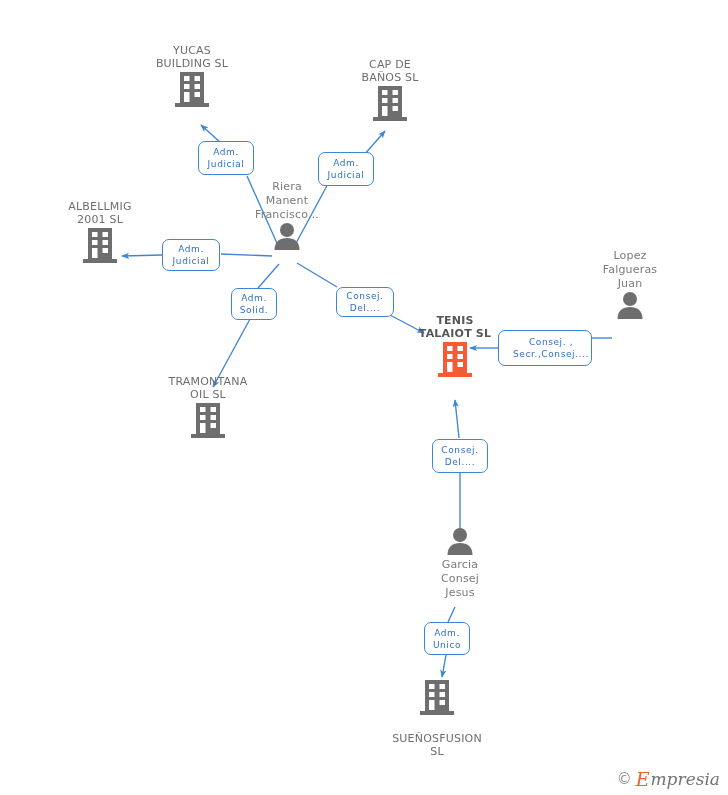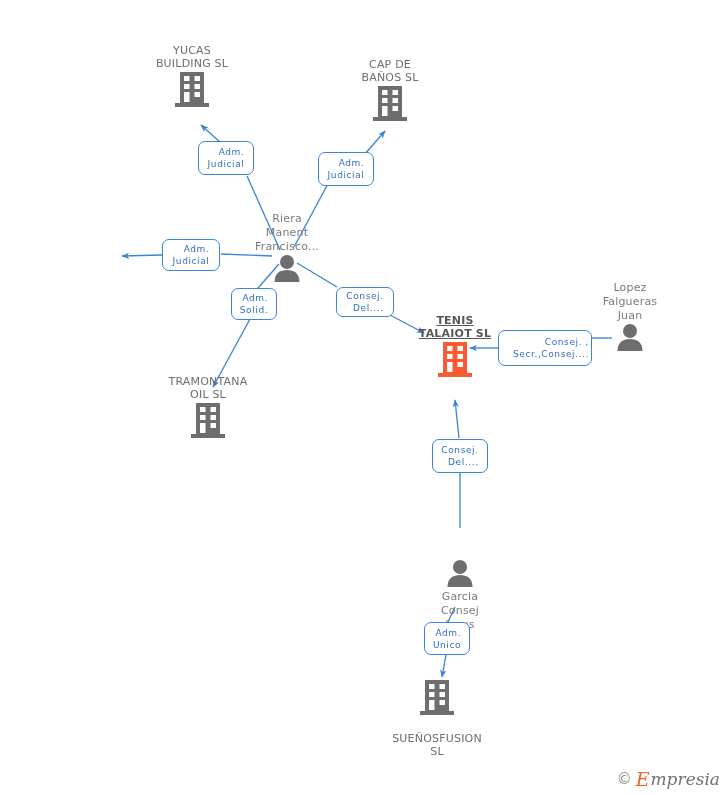--- a/index.html
+++ b/index.html
@@ -13,37 +13,37 @@
 
   
   .node{position:absolute;}
 
   
   .ent{width:120px;text-align:center;}
   .ent .lbl{
     font-size:11px;color:#6e6e6e;line-height:13px;letter-spacing:.2px;
     white-space:pre-line;
   }
-  .ent .lbl.bold{font-weight:bold;color:#575757;text-decoration:underline;}
+  .ent .lbl.bold{font-weight:bold;color:#575757;}
   .bld{margin:0 auto;display:block;}
 
   
-  .per{width:120px;text-align:center;margin-top:32px;}
+  .per{width:120px;text-align:center;}
   .per .lbl{
     font-size:11px;color:#7a7a7a;line-height:14px;letter-spacing:.2px;
     white-space:pre-line;
   }
   .avt{margin:0 auto;display:block;}
 
   
   .rel{
     position:absolute;background:#ffffff;
     border:1.4px solid #3d85d8;border-radius:7px;
     color:#2f6fc4;font-size:9px;line-height:12px;
-    letter-spacing:.6px;text-align:right;
+    letter-spacing:.6px;text-align:center;
     display:flex;align-items:center;justify-content:center;
     box-sizing:border-box;padding:2px 3px;
     white-space:pre-line;
     box-shadow:0 0 0 0 rgba(0,0,0,0);
   }
 
   
   #wm{
     position:absolute;right:8px;bottom:6px;
     display:flex;align-items:center;gap:4px;
@@ -125,20 +125,36 @@
         <rect x="10" y="6" width="5.5" height="5"></rect>
           <rect x="20.5" y="6" width="5.5" height="5"></rect>
         <rect x="10" y="14" width="5.5" height="5"></rect>
           <rect x="20.5" y="14" width="5.5" height="5"></rect>
         <rect x="10" y="22" width="5.5" height="10"></rect>
           <rect x="20.5" y="22" width="5.5" height="5"></rect>
       </g>
     </svg>
   </div>
 
+  <div class="node ent" style="left:40px;top:200px;">
+    <div class="lbl">ALBELLMIG
+2001 SL</div>
+    <svg class="bld" width="36" height="38" viewBox="0 0 36 38">
+      <rect x="6" y="2" width="24" height="31" fill="#6e6e6e"></rect>
+      <rect x="1" y="33" width="34" height="4" fill="#6e6e6e"></rect>
+      <g fill="#ffffff">
+        <rect x="10" y="6" width="5.5" height="5"></rect>
+          <rect x="20.5" y="6" width="5.5" height="5"></rect>
+        <rect x="10" y="14" width="5.5" height="5"></rect>
+          <rect x="20.5" y="14" width="5.5" height="5"></rect>
+        <rect x="10" y="22" width="5.5" height="10"></rect>
+          <rect x="20.5" y="22" width="5.5" height="5"></rect>
+      </g>
+    </svg>
+  </div>
 
   <div class="node ent" style="left:148px;top:343px;margin-top:32px;">
     <div class="lbl">TRAMONTANA
 OIL SL</div>
     <svg class="bld" width="36" height="38" viewBox="0 0 36 38">
       <rect x="6" y="2" width="24" height="31" fill="#6e6e6e"></rect>
       <rect x="1" y="33" width="34" height="4" fill="#6e6e6e"></rect>
       <g fill="#ffffff">
         <rect x="10" y="6" width="5.5" height="5"></rect>
           <rect x="20.5" y="6" width="5.5" height="5"></rect>

